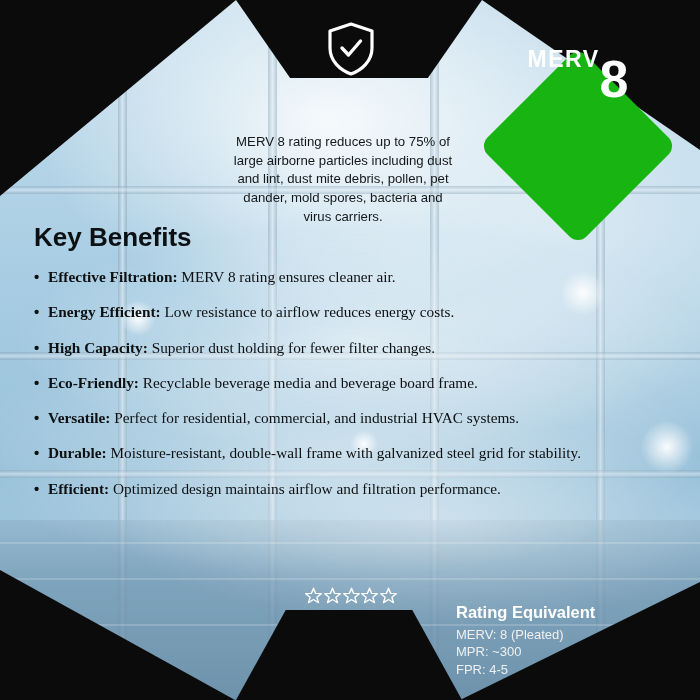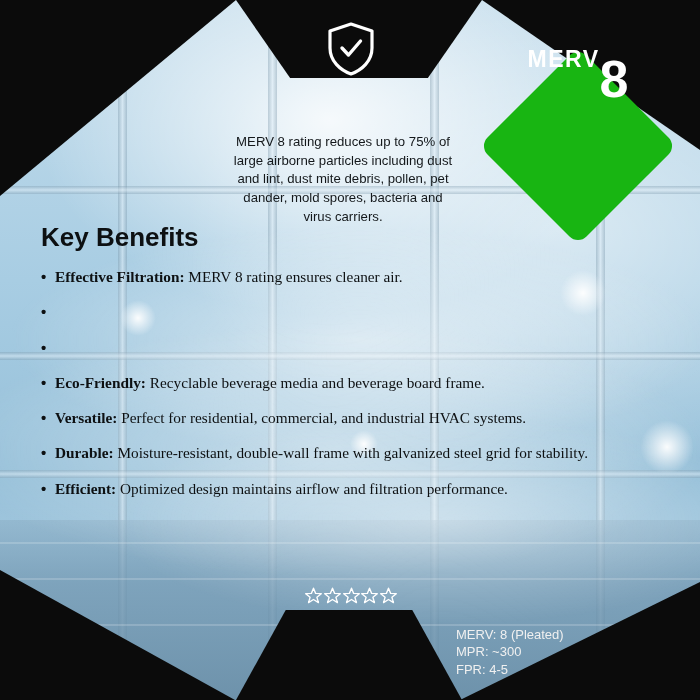--- a/index.html
+++ b/index.html
@@ -195,21 +195,20 @@
     line-height: 1.05;
     margin-top: 4px;
   }
 
   
   .benefits {
     position: absolute;
     left: 34px; top: 222px;
     width: 630px;
     z-index: 6;
-    margin-left: 7px;
   }
   .benefits-title {
     font-family: "Liberation Sans", sans-serif;
     font-size: 26px;
     font-weight: 700;
     color: #0d1012;
     margin-bottom: 13px;
   }
   .benefit-row {
     display: flex;
@@ -330,23 +329,25 @@
 
   <div class="benefits">
     <div class="benefits-title">Key Benefits</div>
     <div id="benefits-list">
         <div class="benefit-row">
           <span class="bullet">•</span>
           <span class="benefit-text"><span class="lead">Effective Filtration:</span><span> MERV 8 rating ensures cleaner air.</span></span>
         </div>
         <div class="benefit-row">
           <span class="bullet">•</span>
-        </div>
-        <div class="benefit-row">
-          <span class="bullet">•</span>
+          <span class="benefit-text"><span class="lead">Energy Efficient:</span><span> Low resistance to airflow reduces energy costs.</span></span>
+        </div>
+        <div class="benefit-row">
+          <span class="bullet">•</span>
+          <span class="benefit-text"><span class="lead">High Capacity:</span><span> Superior dust holding for fewer filter changes.</span></span>
         </div>
         <div class="benefit-row">
           <span class="bullet">•</span>
           <span class="benefit-text"><span class="lead">Eco-Friendly:</span><span> Recyclable beverage media and beverage board frame.</span></span>
         </div>
         <div class="benefit-row">
           <span class="bullet">•</span>
           <span class="benefit-text"><span class="lead">Versatile:</span><span> Perfect for residential, commercial, and industrial HVAC systems.</span></span>
         </div>
         <div class="benefit-row">
@@ -382,18 +383,19 @@
         </svg>
     </span>
     <span class="star">
       <svg class="star" viewBox="0 0 24 24">
           <path d="M12 1.6 L15 9 L23 9.4 L16.8 14.4 L19 22 L12 17.6 L5 22 L7.2 14.4 L1 9.4 L9 9 Z" fill="none" stroke="#ffffff" stroke-width="1.9" stroke-linejoin="round"></path>
         </svg>
     </span>
   </div>
 
   <div class="rating">
+    <div class="rating-title">Rating Equivalent</div>
     <div class="rating-line">MERV: 8 (Pleated)</div>
     <div class="rating-line">MPR: ~300</div>
     <div class="rating-line">FPR: 4-5</div>
   </div>
 
 </div>
 
 </body></html>

